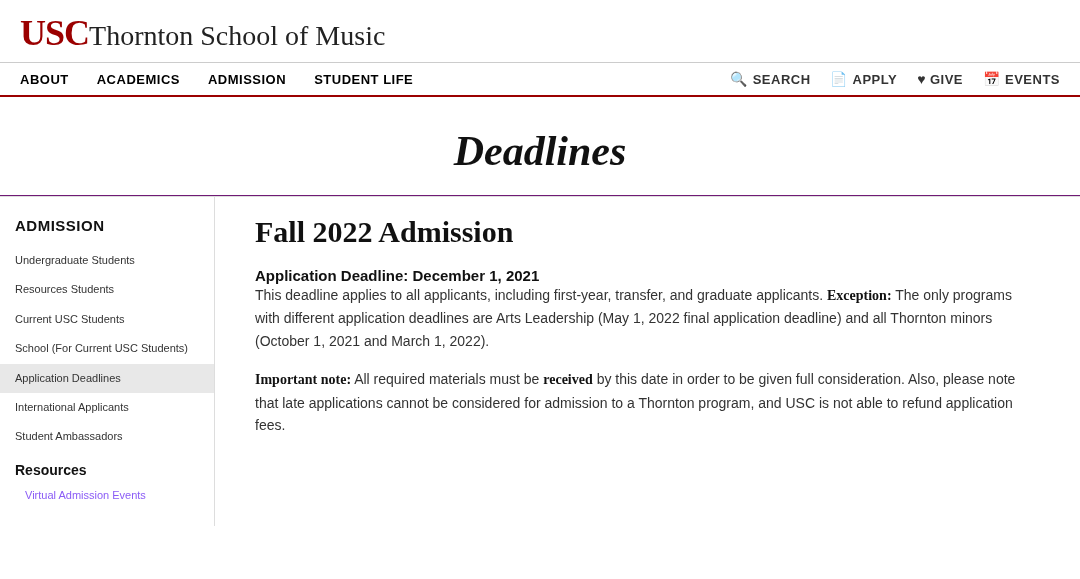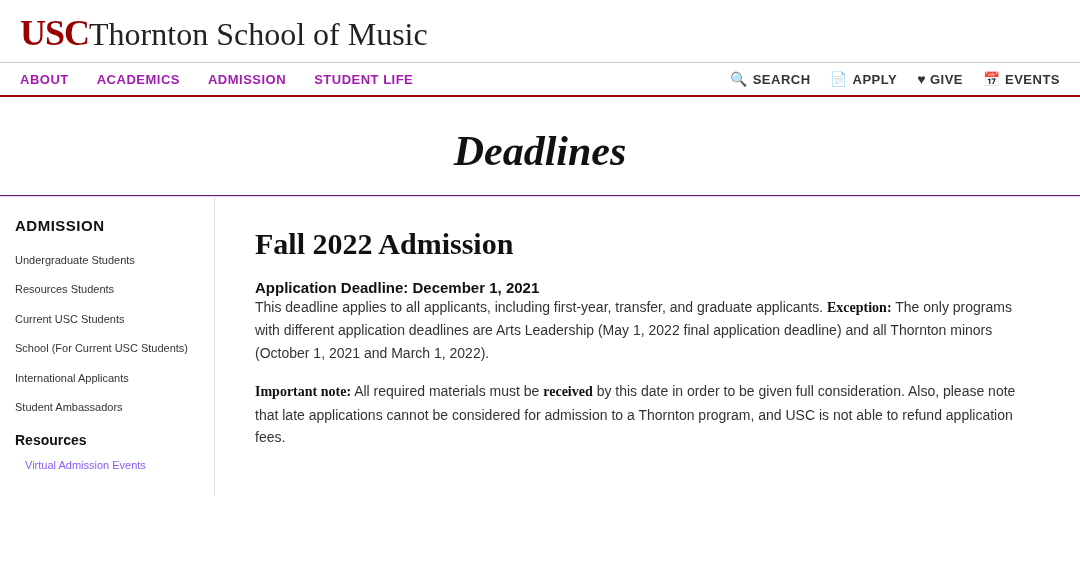--- a/index.html
+++ b/index.html
@@ -27,21 +27,21 @@
     }
     .logo-usc {
       font-size: 36px;
       font-weight: bold;
       color: #9b0000;
       font-family: Georgia, serif;
       letter-spacing: -1px;
       text-align: right;
     }
     .logo-text {
-      font-size: 32px;
+      font-size: 28px;
       font-weight: normal;
       font-family: Georgia, serif;
       color: #222;
     }
 
     
     .nav-bar {
       display: flex;
       align-items: center;
       justify-content: space-between;
@@ -49,21 +49,21 @@
       border-bottom: 2px solid #9b0000;
     }
     .nav-left {
       display: flex;
       gap: 28px;
     }
     .nav-item {
       font-size: 13px;
       font-weight: bold;
       letter-spacing: 0.5px;
-      color: #a21caf;
+      color: #000000;
       cursor: pointer;
       text-transform: uppercase;
     }
     .nav-right {
       display: flex;
       align-items: center;
       gap: 20px;
     }
     .nav-right-item {
       font-size: 13px;
@@ -135,21 +135,21 @@
     .sidebar-sub-item {
       font-size: 11px;
       padding: 5px 15px 5px 25px;
       color: #8b5cf6;
       cursor: pointer;
     }
 
     
     .content-area {
       flex: 1;
-      padding: 30px 40px;
+      padding: 18px 40px;
     }
     .content-h1 {
       font-size: 30px;
       font-weight: bold;
       font-family: Georgia, serif;
       color: #111;
       margin-bottom: 18px;
     }
     .content-deadline {
       font-size: 15px;
@@ -220,20 +220,23 @@
     </div>
     <div class="sidebar-item">
       <span>Resources Students</span>
     </div>
     <div class="sidebar-item">
       <span>Current USC Students</span>
     </div>
     <div class="sidebar-item">
       <span>School (For Current USC Students)</span>
     </div>
+    <div class="sidebar-item active">
+      <span>Application Deadlines</span>
+    </div>
     <div class="sidebar-item">
       <span>International Applicants</span>
     </div>
     <div class="sidebar-item">
       <span>Student Ambassadors</span>
     </div>
 
     <div class="sidebar-resources-title">Resources</div>
 
     <div class="sidebar-sub-item">

